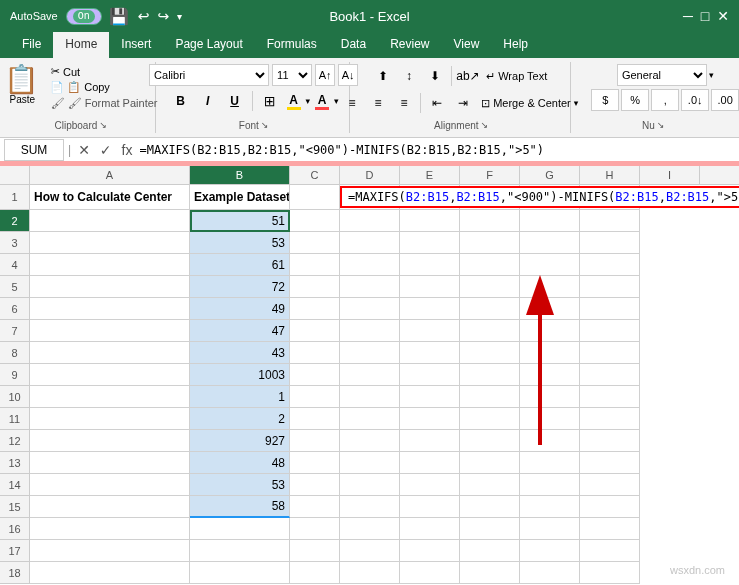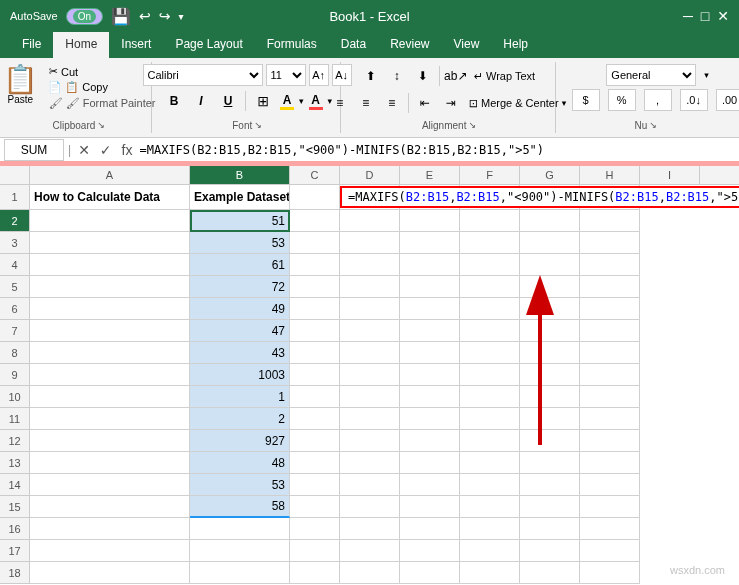--- a/index.html
+++ b/index.html
@@ -21,20 +21,21 @@
     .autosave-toggle {
       background: #c4b5fd;
       border: 1px solid #4CAF80;
       border-radius: 10px;
       padding: 1px 6px;
       font-size: 10px;
       color: white;
       display: flex;
       align-items: center;
       gap: 4px;
+      font-family: Liberation Mono, monospace;
     }
     .toggle-on { background: #4CAF80; border-radius: 8px; padding: 1px 5px; font-size: 10px; }
     .undo-btn { background: none; border: none; color: white; cursor: pointer; font-size: 14px; }
 
     
     .ribbon-tabs {
       display: flex;
       background: #217346;
       padding: 0 10px;
     }
@@ -222,21 +223,21 @@
 
     
     .number-group .ribbon-group-content { flex-direction: column; gap: 3px; }
     .number-select {
       width: 90px;
       height: 22px;
       font-size: 11px;
       border: 1px solid #ccc;
       background: white;
     }
-    .num-row { display: flex; align-items: center; gap: 8px; padding-left: 24px; }
+    .num-row { display: flex; align-items: center; gap: 2px; padding-left: 24px; }
     .num-btn {
       width: 28px;
       height: 22px;
       border: 1px solid #ccc;
       background: white;
       cursor: pointer;
       font-size: 11px;
     }
 
     
@@ -558,21 +559,21 @@
       <div class="row-header" style="height:22px;">14</div>
       <div class="row-header" style="height:22px;">15</div>
       <div class="row-header" style="height:22px;">16</div>
       <div class="row-header" style="height:22px;">17</div>
       <div class="row-header" style="height:22px;">18</div>
     </div>
 
     <div class="grid" style="position:relative;">
 
       <div class="grid-row">
-        <div class="cell header-cell" style="width:160px;height:25px;">How to Calculate Data</div>
+        <div class="cell header-cell" style="width:160px;height:25px;">How to Calculate Center</div>
         <div class="cell header-cell col-b" style="width:100px;height:25px;">Example Dataset</div>
         <div class="cell" style="width:50px;height:25px;"></div>
         <div class="cell" style="width:60px;height:25px;"></div>
         <div class="cell" style="width:60px;height:25px;"></div>
         <div class="cell" style="width:60px;height:25px;"></div>
         <div class="cell" style="width:60px;height:25px;"></div>
         <div class="cell" style="width:60px;height:25px;"></div>
       </div>
 
       <div class="grid-row">

